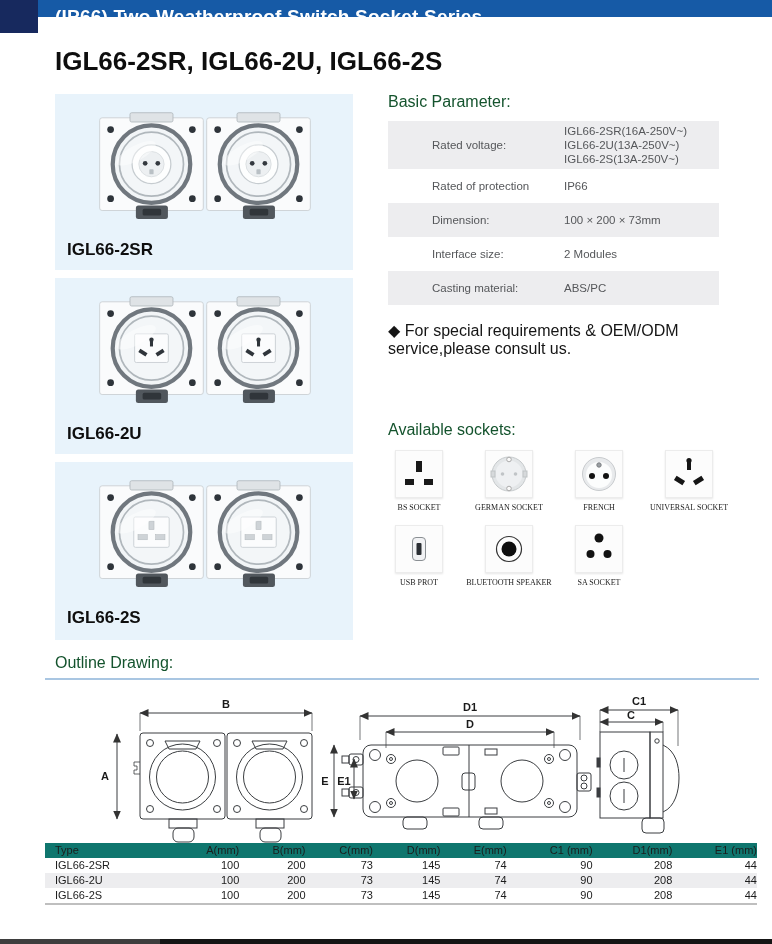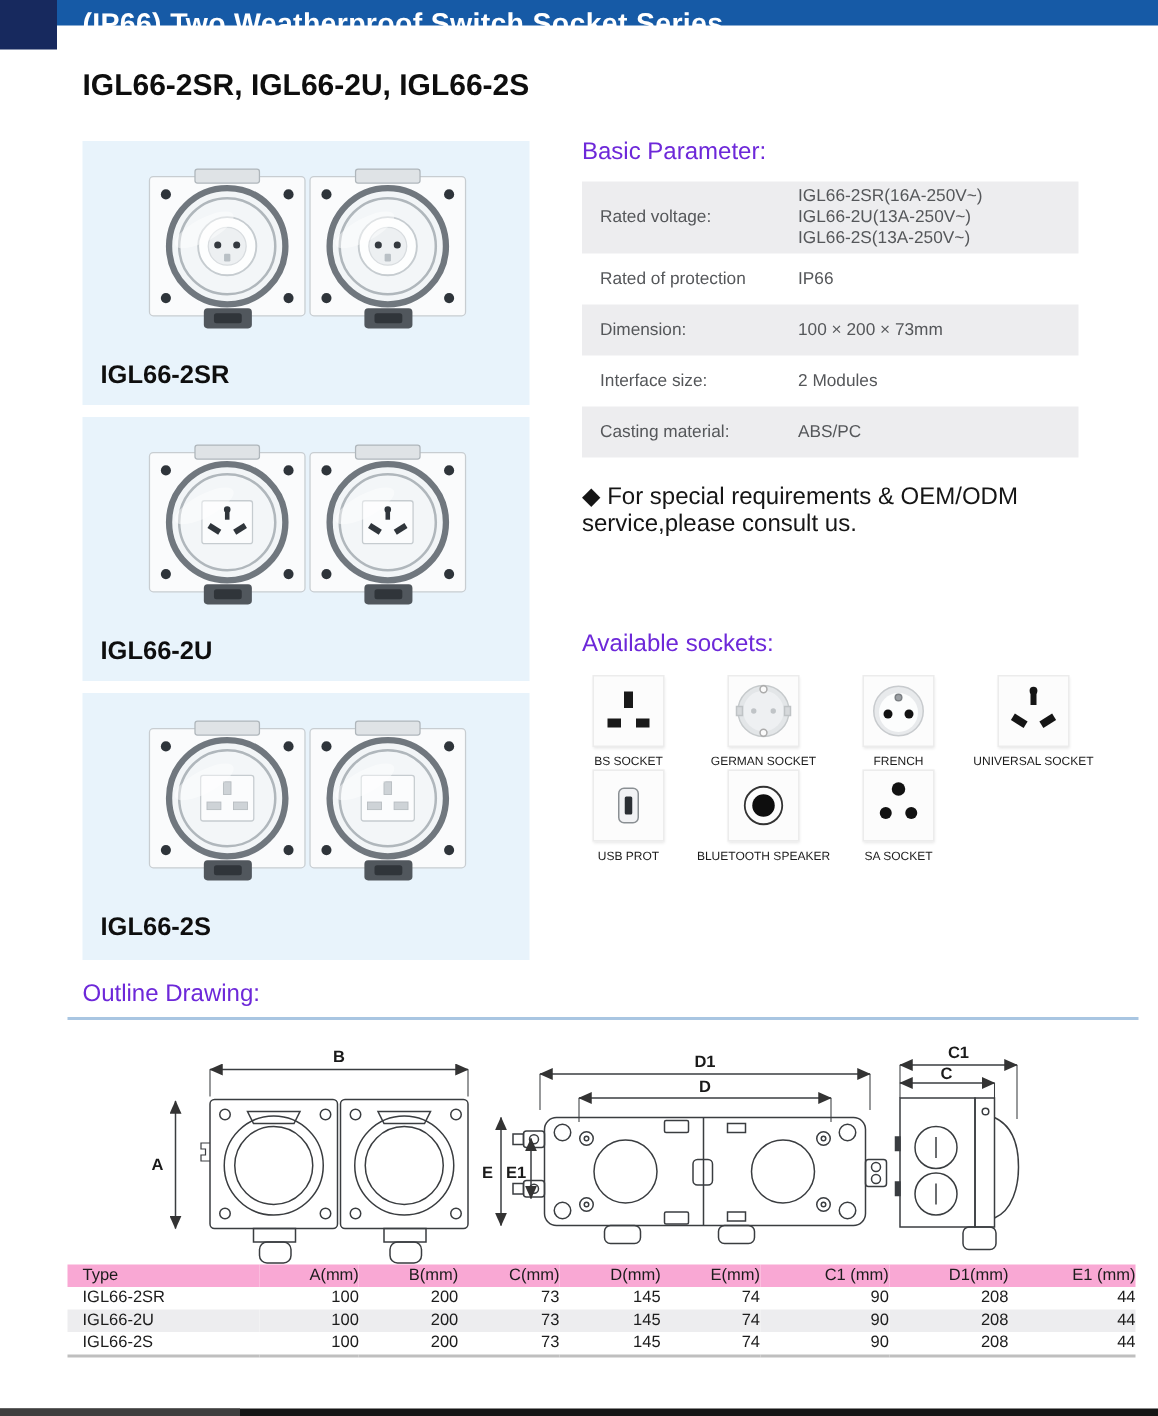--- a/index.html
+++ b/index.html
@@ -4,55 +4,55 @@
 <style>
   html,body{margin:0;padding:0;background:#fff;}
   .page{position:relative;width:772px;height:944px;background:#fff;overflow:hidden;
         font-family:"Liberation Sans", sans-serif;}
   
   .header-bar{position:absolute;left:0;top:0;width:772px;height:17px;background:#165AA6;}
   .header-navy{position:absolute;left:0;top:0;width:38px;height:33px;background:#17295E;}
   .header-bar h1{position:absolute;left:55px;top:0;margin:0;line-height:33px;
                  font-size:19px;font-weight:700;color:#fff;letter-spacing:0.2px;}
   
-  .page-title{position:absolute;left:55px;top:46px;margin:0;font-size:20px;font-weight:700;color:#0e0e0e;}
+  .page-title{position:absolute;left:55px;top:46px;margin:0;font-size:26px;font-weight:700;color:#0e0e0e;}
   
   .product-card{position:absolute;left:55px;width:298px;height:176px;background:#E8F3FB;}
   .product-photo{position:absolute;left:36px;top:12px;width:228px;height:118px;}
   .product-label{position:absolute;left:12px;top:146px;font-size:17px;font-weight:700;color:#0e0e0e;}
   
-  .blue-heading{position:absolute;margin:0;font-size:16px;font-weight:400;color:#6d28d9;}
+  .blue-heading{position:absolute;margin:0;font-size:16px;font-weight:400;color:#14532d;}
   
   .param-table{position:absolute;left:388px;top:121px;width:331px;font-size:11.5px;color:#55575A;}
   .param-row{display:flex;align-items:center;}
   .param-row.gray{background:#EDEDEF;}
-  .param-row .p-label{width:122px;padding-left:12px;flex:none;}
+  .param-row .p-label{width:122px;padding-left:12px;flex:none;margin-left:32px;}
   .param-row .p-value{flex:1;padding-left:10px;}
   .param-row.tall{height:48px;}
   .param-row.short{height:34px;}
   .p-value .line{line-height:14px;}
   .note{position:absolute;left:388px;top:321px;width:384px;font-size:16px;color:#151515;}
   
   .socket-grid{position:absolute;left:374px;top:450px;width:376px;display:grid;
-               grid-template-columns:repeat(4,90px);row-gap:1px;justify-items:center;}
+               grid-template-columns:repeat(4,90px);row-gap:13px;justify-items:center;font-family:Liberation Serif, serif;}
   .socket-cell{display:flex;flex-direction:column;align-items:center;}
   .socket-icon{width:46px;height:46px;background:#FCFCFC;border:1px solid #ECECEC;
                box-shadow:0 1px 2px rgba(0,0,0,0.10);}
   .socket-icon svg{display:block;width:46px;height:46px;}
   .socket-label{font-size:8px;margin-top:5px;color:#1b1b1b;white-space:nowrap;}
   
   .outline-rule{position:absolute;left:45px;top:678px;width:714px;height:2px;background:#A9C6E2;}
   .outline-svg{position:absolute;left:45px;top:688px;width:722px;height:168px;}
   .outline-svg text{font-family:"Liberation Sans",sans-serif;font-size:11px;font-weight:700;fill:#1a1a1a;}
   
   .dim-table{position:absolute;left:45px;top:843px;width:712px;border-collapse:collapse;
              font-size:11px;color:#1c1c1c;border-bottom:2px solid #BFBFBF;}
   .dim-table th,.dim-table td{font-weight:400;height:15px;line-height:15px;padding:0;text-align:right;}
   .dim-table th:first-child,.dim-table td:first-child{text-align:left;padding-left:10px;width:118px;}
-  .dim-table thead tr{background:#f9a8d4;}
+  .dim-table thead tr{background:#0f766e;}
   .dim-table tbody tr.alt{background:#EDEDEF;}
   
   .page-number{position:absolute;right:26px;top:955px;font-size:13.5px;font-weight:700;color:#111;}
   .bottom-bar{position:absolute;left:0;bottom:0;width:772px;height:5px;background:#151515;}
   .bottom-bar .bb-left{position:absolute;left:0;top:0;width:160px;height:5px;background:#3E3E3E;}
 </style>
 </head>
 <body>
 
 <div class="page">

